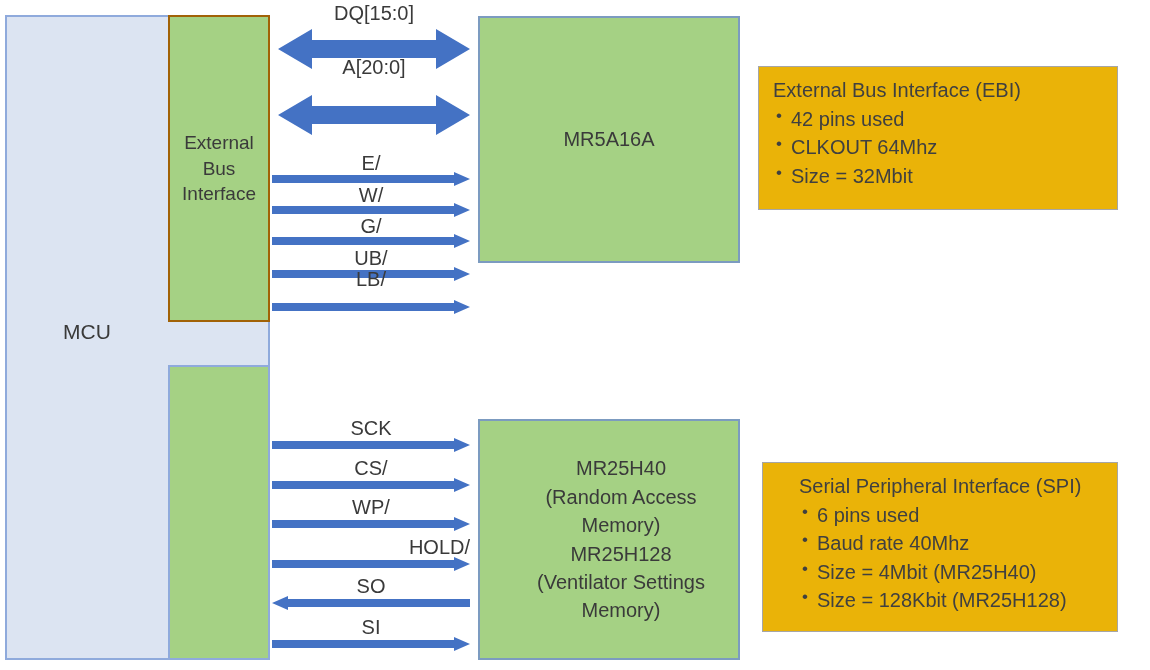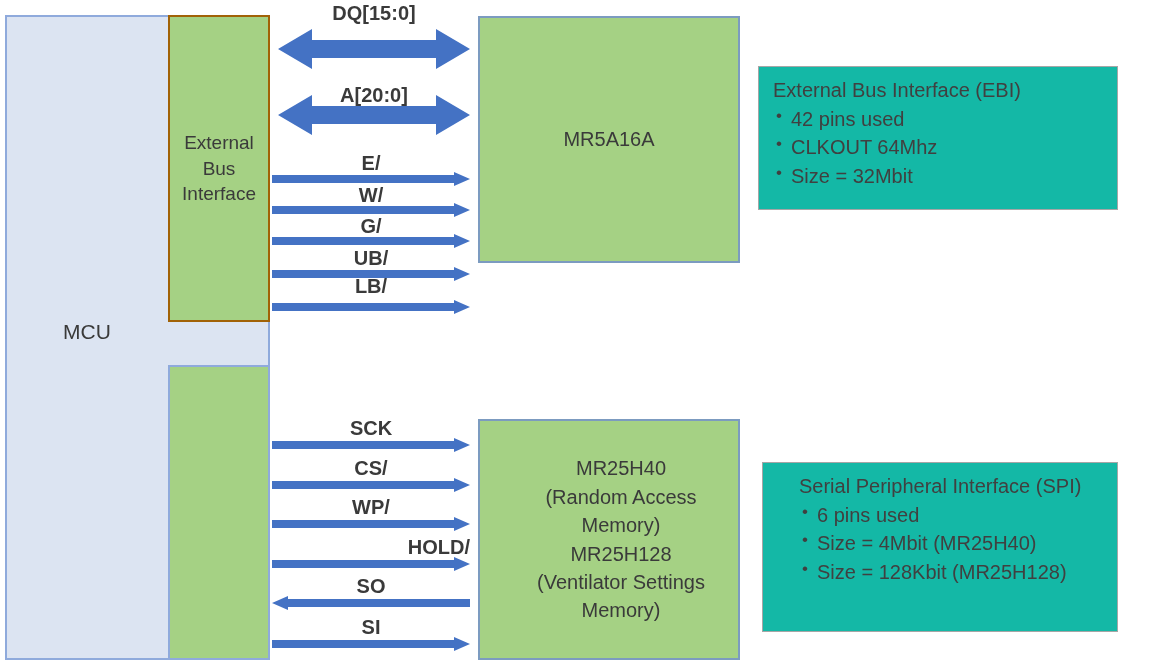--- a/index.html
+++ b/index.html
@@ -87,21 +87,21 @@
     text-align: center;
     line-height: 1.42;
     padding: 0 10px;
   }
   #mem-event-log { left: 478px; top: 16px; width: 262px; height: 247px; justify-content: center; }
   #mem-spi       { left: 478px; top: 419px; width: 262px; height: 241px; padding-left: 24px; }
 
   
   .note-box {
     position: absolute;
-    background: #14b8a6;
+    background: #eab308;
     border: 1px solid #A6A6A6;
     box-sizing: border-box;
     padding: 10px 14px 8px 14px;
   }
   #note-ebi { left: 758px; top: 66px;  width: 360px; height: 144px; }
   #note-spi { left: 762px; top: 462px; width: 356px; height: 170px; padding-left: 36px; }
   .note-title {
     font-size: 20px;
     color: #404040;
     line-height: 1.3;
@@ -129,21 +129,20 @@
 
   
   .arrow-wrap { position: absolute; }
   .arrow-wrap svg { display: block; overflow: visible; }
   .sig-label {
     position: absolute;
     font-size: 20px;
     color: #3A3A3A;
     text-align: center;
     white-space: nowrap;
-    font-weight: bold;
   }
 </style>
 </head>
 <body>
 
 <div id="canvas">
 
   <div class="mcu-box"></div>
 
   <div class="mcu-label">MCU</div>
@@ -175,21 +174,21 @@
     </div>
   </div>
 
   <div class="sig-label" style="left:278px; top:2px; width:192px;">DQ[15:0]</div>
   <div class="arrow-wrap" style="left:278px; top:29px;">
     <svg width="192" height="40" viewBox="0 0 192 40">
       <path d="M0,20 L34,0 L34,11 L158,11 L158,0 L192,20 L158,40 L158,29 L34,29 L34,40 Z" fill="#4472C4"></path>
     </svg>
   </div>
 
-  <div class="sig-label" style="left:278px; top:84px; width:192px;">A[20:0]</div>
+  <div class="sig-label" style="left:278px; top:56px; width:192px;">A[20:0]</div>
   <div class="arrow-wrap" style="left:278px; top:95px;">
     <svg width="192" height="40" viewBox="0 0 192 40">
       <path d="M0,20 L34,0 L34,11 L158,11 L158,0 L192,20 L158,40 L158,29 L34,29 L34,40 Z" fill="#4472C4"></path>
     </svg>
   </div>
 
   <div class="sig-label" style="left:272px; top:152px; width:198px;">E/</div>
   <div class="arrow-wrap" style="left:272px; top:172px;">
     <svg width="198" height="14" viewBox="0 0 198 14">
       <path d="M0,3 L182,3 L182,0 L198,7 L182,14 L182,11 L0,11 Z" fill="#4472C4"></path>
@@ -210,21 +209,21 @@
     </svg>
   </div>
 
   <div class="sig-label" style="left:272px; top:247px; width:198px;">UB/</div>
   <div class="arrow-wrap" style="left:272px; top:267px;">
     <svg width="198" height="14" viewBox="0 0 198 14">
       <path d="M0,3 L182,3 L182,0 L198,7 L182,14 L182,11 L0,11 Z" fill="#4472C4"></path>
     </svg>
   </div>
 
-  <div class="sig-label" style="left:272px; top:275px; width:198px;">LB/</div>
+  <div class="sig-label" style="left:272px; top:268px; width:198px;">LB/</div>
   <div class="arrow-wrap" style="left:272px; top:300px;">
     <svg width="198" height="14" viewBox="0 0 198 14">
       <path d="M0,3 L182,3 L182,0 L198,7 L182,14 L182,11 L0,11 Z" fill="#4472C4"></path>
     </svg>
   </div>
 
   <div class="sig-label" style="left:272px; top:417px; width:198px;">SCK</div>
   <div class="arrow-wrap" style="left:272px; top:438px;">
     <svg width="198" height="14" viewBox="0 0 198 14">
       <path d="M0,3 L182,3 L182,0 L198,7 L182,14 L182,11 L0,11 Z" fill="#4472C4"></path>
@@ -272,18 +271,19 @@
       <li>42 pins used</li>
       <li>CLKOUT 64Mhz</li>
       <li>Size = 32Mbit</li>
     </ul>
   </div>
 
   <div class="note-box" id="note-spi">
     <div class="note-title">Serial Peripheral Interface (SPI)</div>
     <ul class="note-list">
       <li>6 pins used</li>
+      <li>Baud rate 40Mhz</li>
       <li>Size = 4Mbit (MR25H40)</li>
       <li>Size = 128Kbit (MR25H128)</li>
     </ul>
   </div>
 
 </div>
 
 </body></html>

